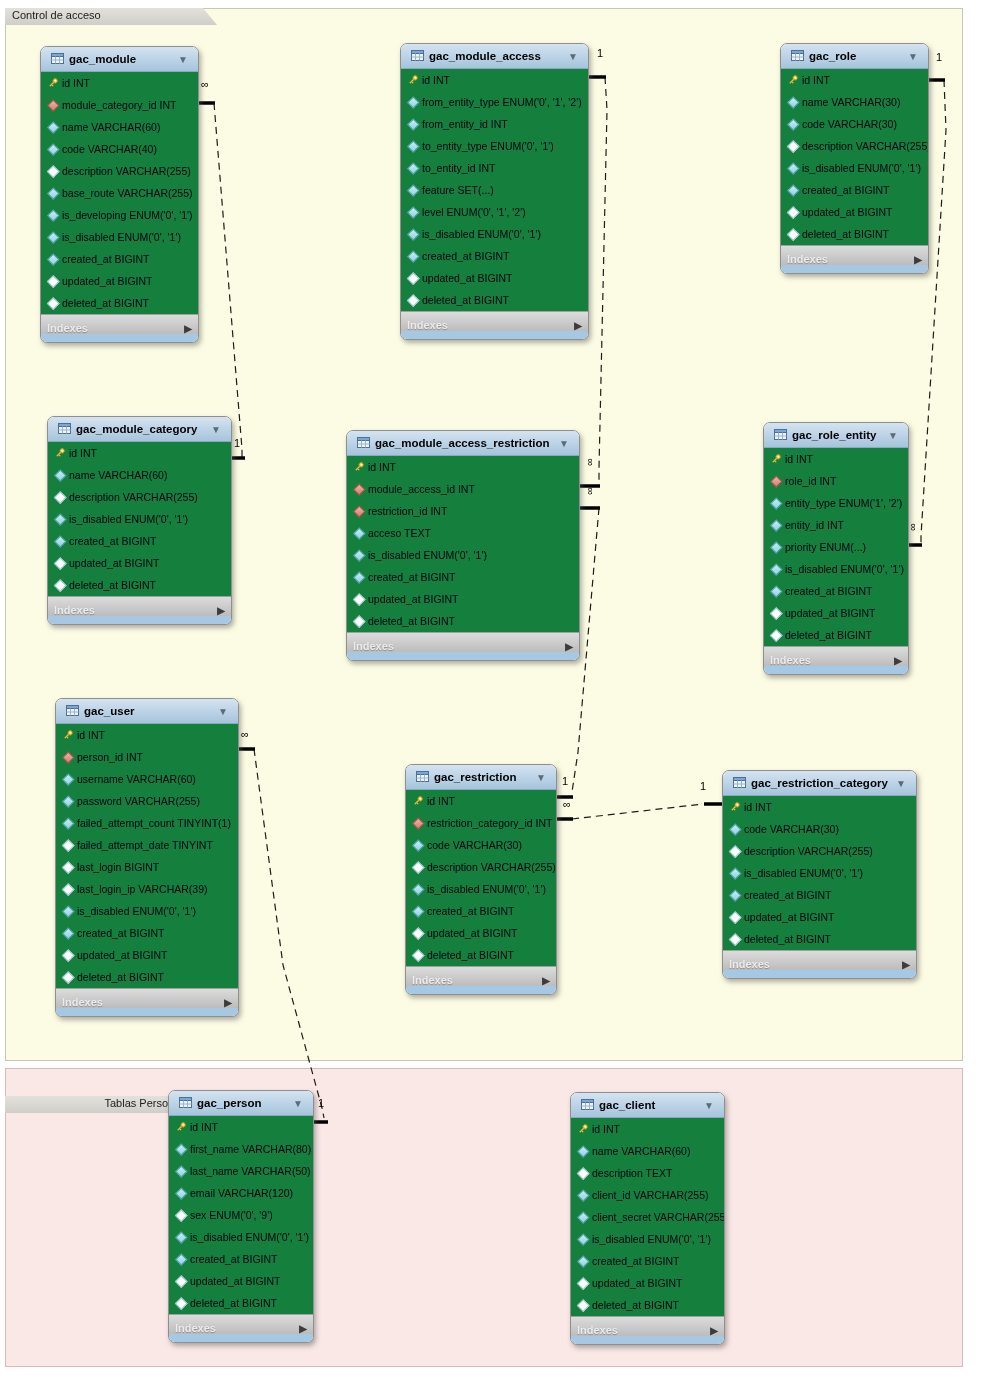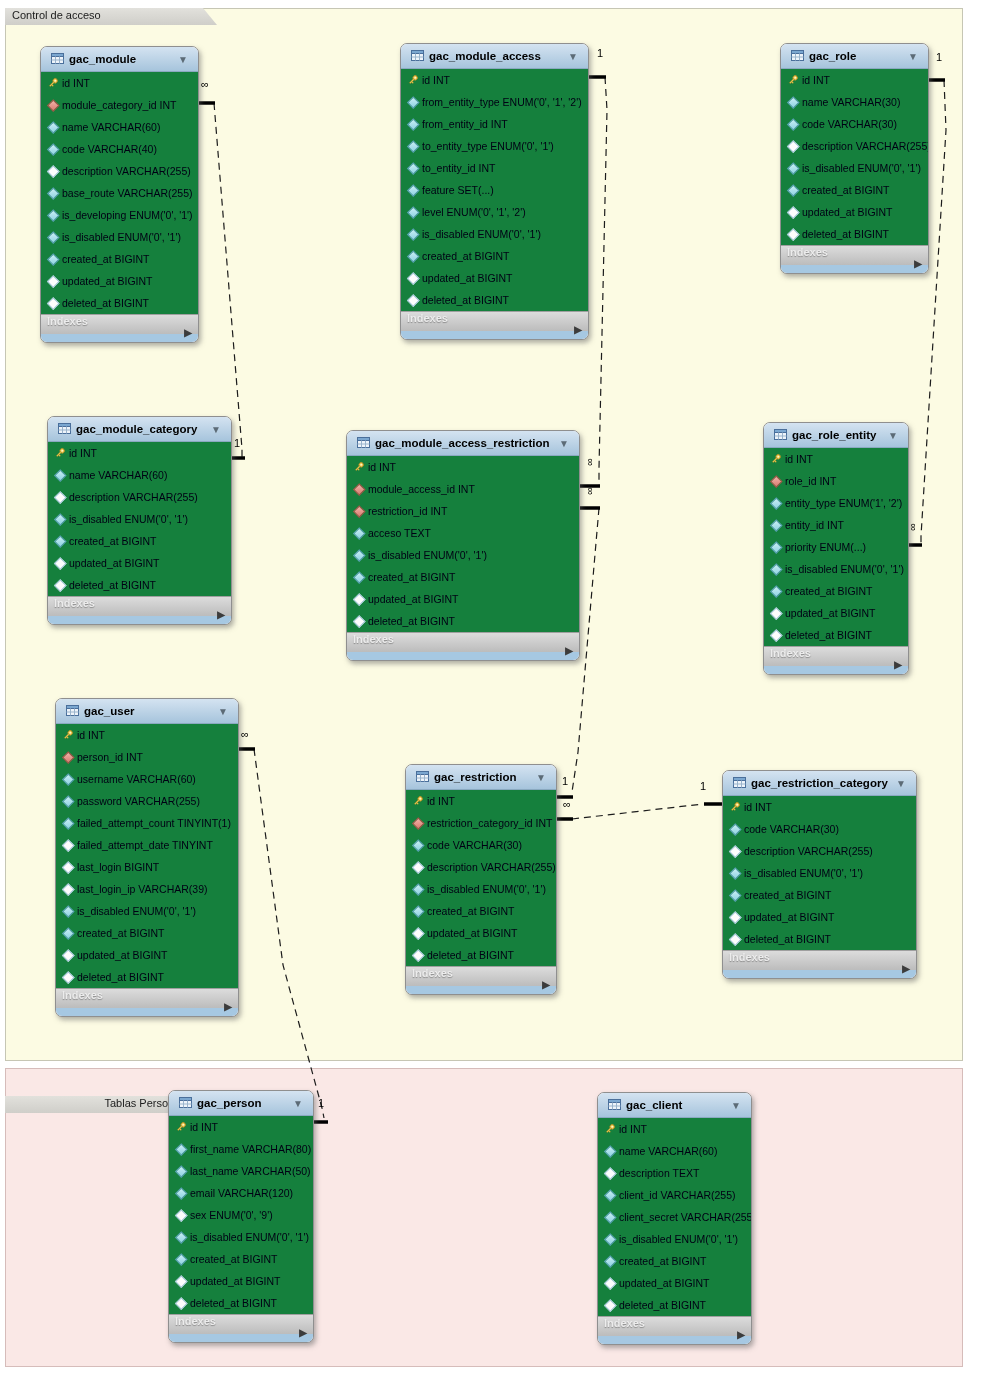--- a/index.html
+++ b/index.html
@@ -38,23 +38,23 @@
   .collapse { color:#5c6b76; font-size:10px; flex:none; }
   .tbody { background:#15803d; }
   .row { height:22px; display:flex; align-items:center; padding-left:6px;
          font-size:10.5px; color:#000014; white-space:nowrap; overflow:hidden; }
   .ic { width:15px; flex:none; display:inline-flex; align-items:center; }
   .dia { width:6.5px; height:6.5px; transform:rotate(45deg);
          border:1px solid; display:inline-block; margin-left:2px; }
   .dia.fk { background:linear-gradient(135deg,#f3b3aa,#d97a6e); border-color:#a8564a; }
   .dia.nn { background:linear-gradient(135deg,#c9eef5,#8fd2e2); border-color:#5ba3b8; }
   .dia.nu { background:#fdfdfd; border-color:#9cc4d4; }
-  .tfoot { height:19px; display:flex; align-items:flex-start; padding:0 6px;
+  .tfoot { height:19px; display:flex; align-items:flex-end; padding:0 6px;
            background:linear-gradient(#dcdcdc,#bcbcbc); border-top:1px solid #9f9f9f;
-           color:#ececec; font-weight:bold; font-size:11px; text-shadow:0 1px 1px #8c8c8c;flex-direction:column; }
+           color:#ececec; font-weight:bold; font-size:11px; text-shadow:0 1px 1px #8c8c8c; }
   .tfoot .fa { margin-left:auto; color:#3c3c3c; font-size:10px; text-shadow:none; }
   .tstrip { height:8px; background:#a6c8e2; border-radius:0 0 6px 6px; }
 </style>
 </head>
 <body>
 
 <div id="canvas">
 
   <div class="layer" id="layer-access"></div>
   <div class="layer" id="layer-custom"></div>
@@ -910,21 +910,21 @@
           </span>
           <span>deleted_at BIGINT</span>
         </div>
       </div>
       <div class="tfoot">
         <span>Indexes</span>
         <span class="fa">▶</span>
       </div>
       <div class="tstrip"></div>
     </div>
-  <div class="tbl" style="left:597px;top:1092px;width:153px">
+  <div class="tbl" style="left:570px;top:1092px;width:153px">
       <div class="thead">
         <span class="ticon"><svg width="13" height="11" viewBox="0 0 13 11">
             <rect x="0.5" y="0.5" width="12" height="10" fill="#eef4fa" stroke="#4a6f9b"></rect>
             <rect x="0.5" y="0.5" width="12" height="3" fill="#7ba7d0" stroke="#4a6f9b"></rect>
             <line x1="4.5" y1="3.5" x2="4.5" y2="10.5" stroke="#9ab4cc"></line>
             <line x1="8.5" y1="3.5" x2="8.5" y2="10.5" stroke="#9ab4cc"></line>
             <line x1="0.5" y1="7" x2="12.5" y2="7" stroke="#9ab4cc"></line>
           </svg></span>
         <span class="ttitle">gac_client</span>
         <span class="collapse">▼</span>

